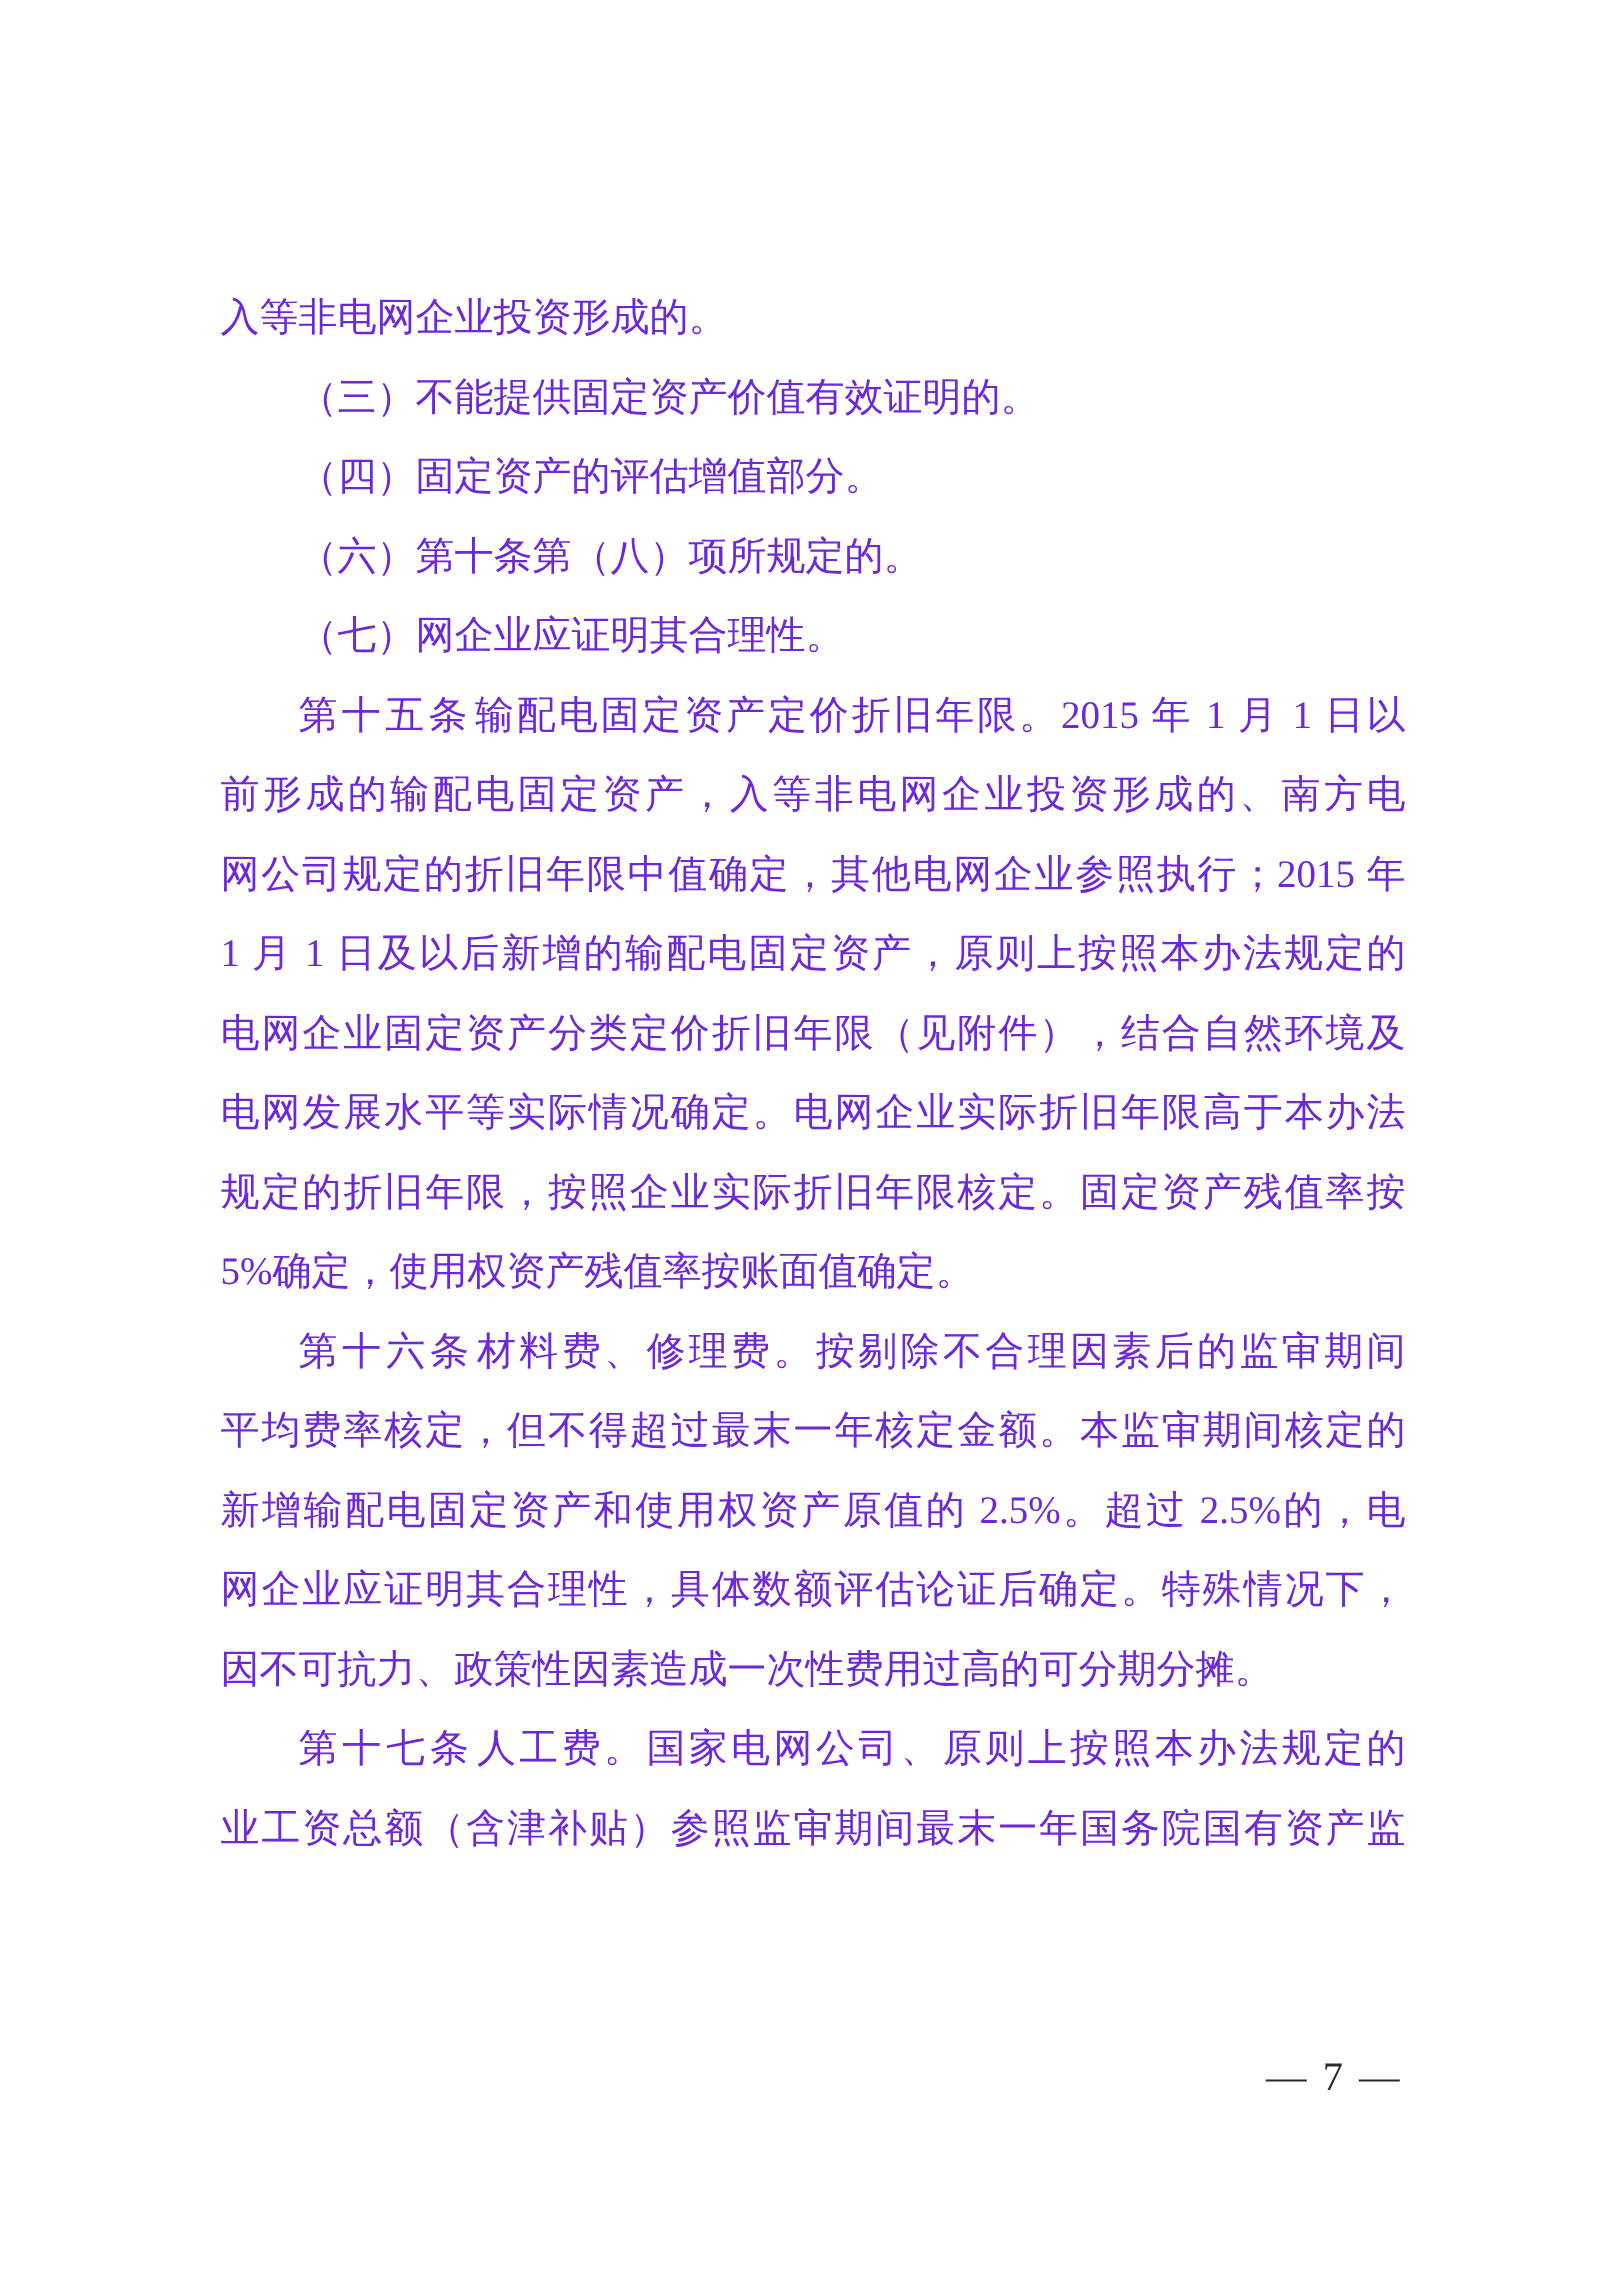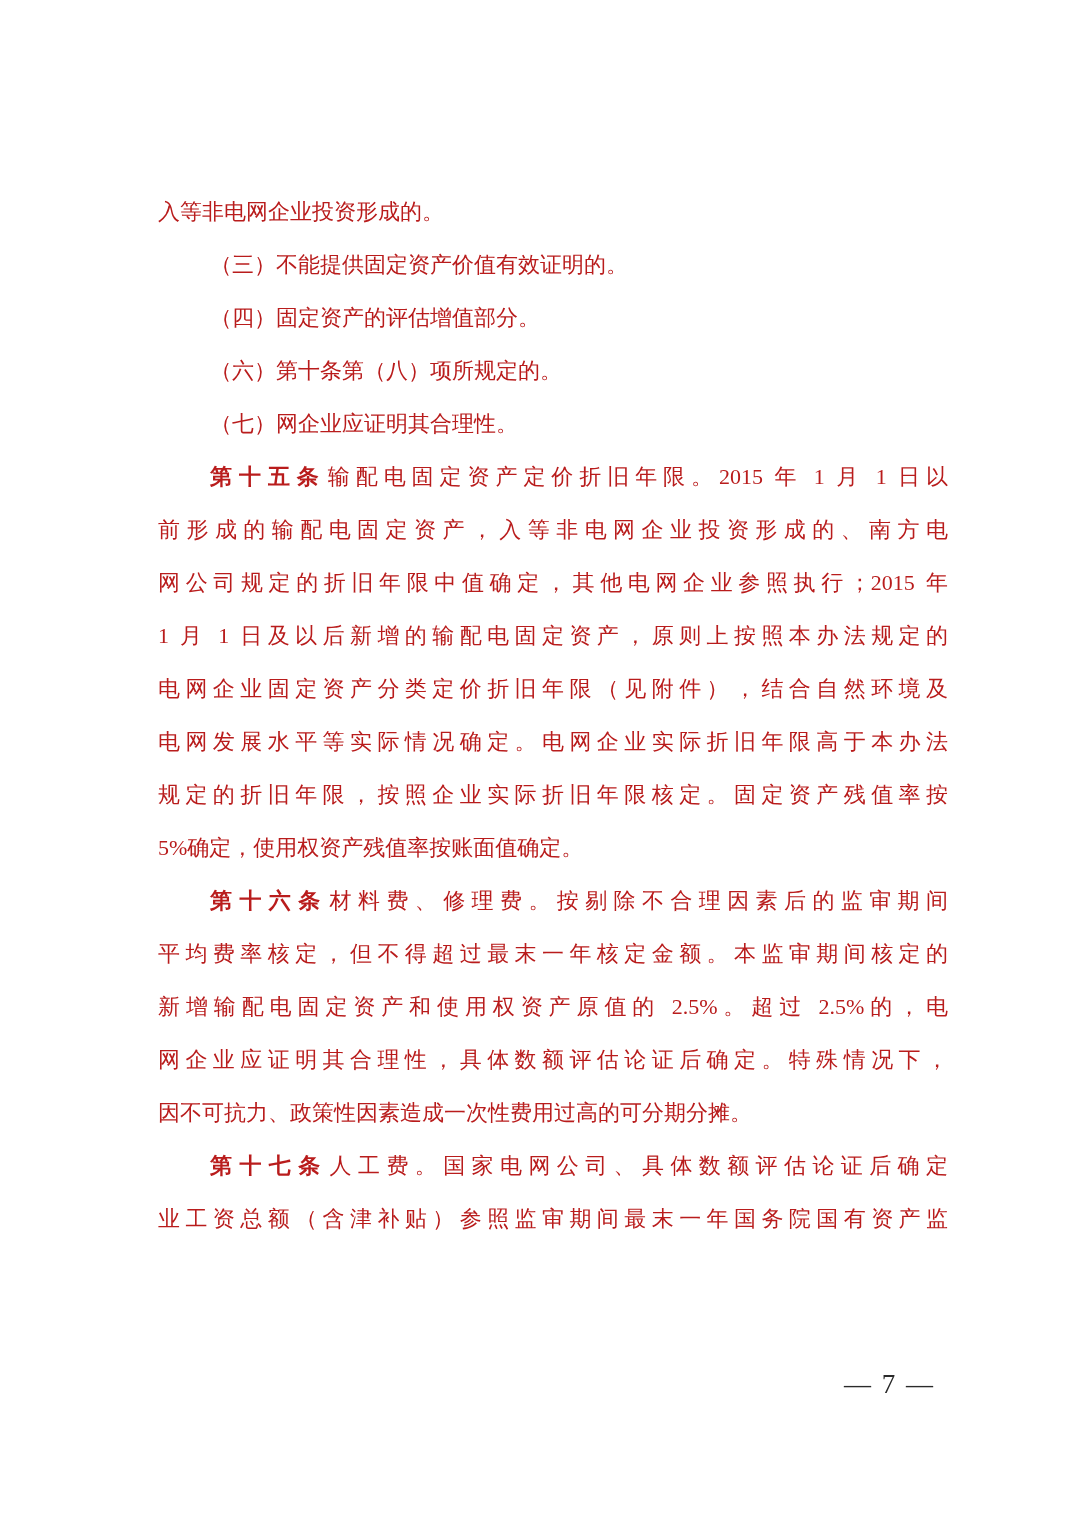--- a/index.html
+++ b/index.html
@@ -11,43 +11,43 @@
     position: relative;
     width: 1080px;
     height: 1528px;
     margin: 0 auto;
     background: #ffffff;
     overflow: hidden;
     font-family: "Liberation Serif", "DejaVu Serif", serif;
   }
   .text-block {
     position: absolute;
-    left: 158px;
+    left: 147px;
     top: 185px;
     width: 790px;
-    color: #b91c1c;
-    font-size: 22px;
+    color: #6d28d9;
+    font-size: 26px;
   }
   .line {
     height: 53px;
     line-height: 53px;
     overflow: hidden;
     text-align: left;
     white-space: normal;
   }
   .line.fill {
     text-align: justify;
     text-align-last: justify;
     text-justify: inter-ideograph;
   }
   .line.indent-2 {
     padding-left: 52px;
   }
   .head {
-    font-weight: 700;
+    font-weight: 400;
     font-family: "Liberation Sans", "DejaVu Sans", sans-serif;
     margin-right: 2px;
     letter-spacing: 1px;
   }
   .footer {
     position: absolute;
     left: 145px;
     top: 1360px;
     width: 790px;
     height: 48px;
@@ -74,19 +74,19 @@
       <div class="line fill"><span>1 月 1 日及以后新增的输配电固定资产，原则上按照本办法规定的</span></div>
       <div class="line fill"><span>电网企业固定资产分类定价折旧年限（见附件），结合自然环境及</span></div>
       <div class="line fill"><span>电网发展水平等实际情况确定。电网企业实际折旧年限高于本办法</span></div>
       <div class="line fill"><span>规定的折旧年限，按照企业实际折旧年限核定。固定资产残值率按</span></div>
       <div class="line"><span>5%确定，使用权资产残值率按账面值确定。</span></div>
       <div class="line fill indent-2"><span class="head">第十六条</span><span>材料费、修理费。按剔除不合理因素后的监审期间</span></div>
       <div class="line fill"><span>平均费率核定，但不得超过最末一年核定金额。本监审期间核定的</span></div>
       <div class="line fill"><span>新增输配电固定资产和使用权资产原值的 2.5%。超过 2.5%的，电</span></div>
       <div class="line fill"><span>网企业应证明其合理性，具体数额评估论证后确定。特殊情况下，</span></div>
       <div class="line"><span>因不可抗力、政策性因素造成一次性费用过高的可分期分摊。</span></div>
-      <div class="line fill indent-2"><span class="head">第十七条</span><span>人工费。国家电网公司、具体数额评估论证后确定</span></div>
+      <div class="line fill indent-2"><span class="head">第十七条</span><span>人工费。国家电网公司、原则上按照本办法规定的</span></div>
       <div class="line fill"><span>业工资总额（含津补贴）参照监审期间最末一年国务院国有资产监</span></div>
     </div>
   <div class="footer">
     <span>— 7 —</span>
   </div>
 </div>
 
 </body></html>

